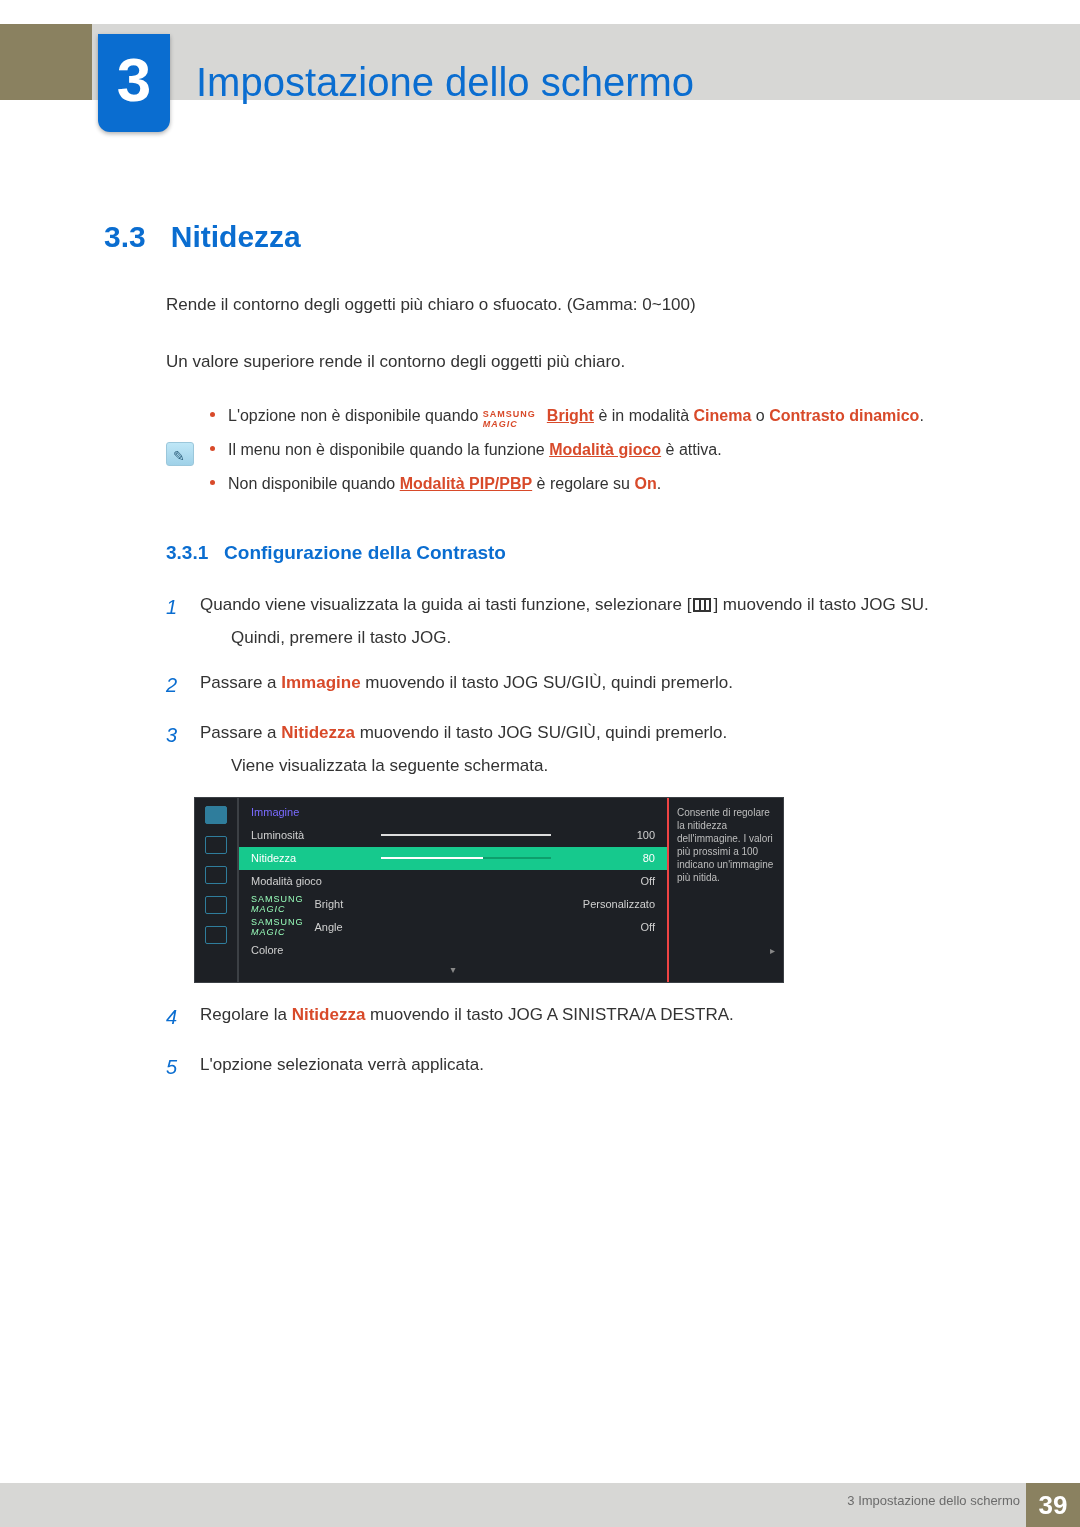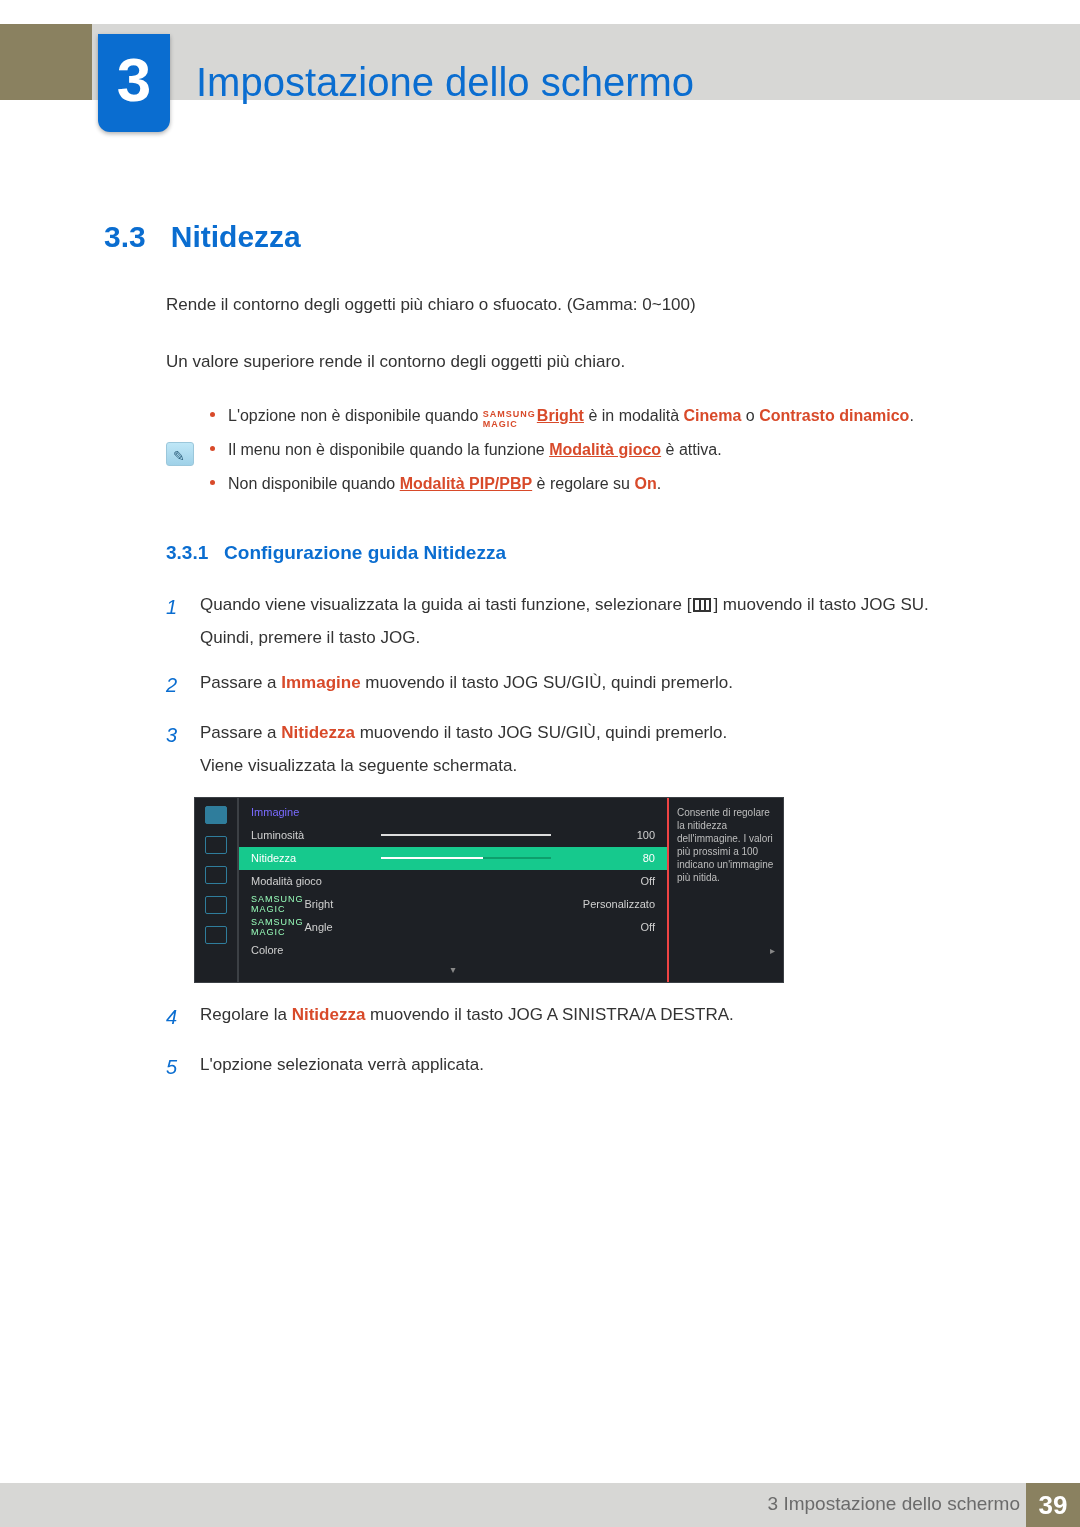--- a/index.html
+++ b/index.html
@@ -22,33 +22,33 @@
 
   
   .info-wrap { margin-top: 28px; margin-left: 62px; display: flex; align-items: center; }
   .info-icon { width: 28px; height: 24px; background: linear-gradient(#bfe7f7,#9fd1e8); border: 1px solid #9bc7db; border-radius: 3px; margin-right: 16px; flex-shrink: 0; position: relative; }
   .info-icon::after { content: "✎"; font-size: 14px; color: #2a5d7a; position: absolute; left: 6px; top: 2px; }
   .info-list { list-style: none; font-size: 16px; }
   .info-list li { margin-bottom: 8px; position: relative; padding-left: 18px; }
   .info-list li::before { content: ""; position: absolute; left: 0; top: 9px; width: 5px; height: 5px; background: #d84a2a; border-radius: 50%; }
   .orange { color: #d84a2a; font-weight: 600; }
   .orange-u { color: #d84a2a; font-weight: 600; text-decoration: underline; }
-  .brand-tag { font-size: 9px; letter-spacing: 1px; display: inline-block; line-height: 10px; text-align: left; vertical-align: bottom; margin-right: 1px; }
+  .brand-tag { font-size: 9px; letter-spacing: 1px; display: inline-block; line-height: 10px; text-align: left; vertical-align: bottom; margin-right: 11px; }
   .brand-tag .l1 { display: block; }
-  .brand-tag .l2 { display: block; }
+  .brand-tag .l2 { display: block; font-style: italic; }
 
   
   .subsec { margin-top: 34px; margin-left: 62px; color: #0a6dd0; font-size: 19px; font-weight: 700; }
 
   
   .steps { list-style: none; margin-top: 22px; margin-left: 62px; font-size: 17px; }
   .steps li { display: flex; margin-bottom: 18px; }
   .steps .num { color: #0a6dd0; font-size: 20px; font-style: italic; font-weight: 400; width: 34px; flex-shrink: 0; }
   .steps .txt { flex: 1; }
-  .steps .sub { margin-top: 6px; display: block; }
+  .steps .sub { margin-top: 6px; display: block; margin-left: 31px; }
   .menu-icon { display: inline-block; border: 2px solid #333; width: 18px; height: 14px; position: relative; vertical-align: -2px; margin: 0 2px; }
   .menu-icon::before, .menu-icon::after { content: ""; position: absolute; top: 0; bottom: 0; width: 2px; background: #333; }
   .menu-icon::before { left: 4px; }
   .menu-icon::after  { left: 9px; }
 
   
   .osd { margin: 8px 0 18px 90px; width: 590px; background: #1d2025; border: 1px solid #3c4045; display: flex; font-size: 11px; color: #d0d0d0; }
   .osd .tabs { width: 44px; border-right: 2px solid #3c4045; padding: 8px 0; display: flex; flex-direction: column; align-items: center; gap: 12px; }
   .osd .tab-icon { width: 22px; height: 18px; border: 1px solid #2f7d9c; border-radius: 2px; }
   .osd .tab-icon.sel { background: #2f7d9c; }
@@ -63,21 +63,21 @@
   .osd .row.sel .bar .fill { background: #fff; }
   .osd .row .val { width: 94px; text-align: right; }
   .osd .row .brand-tag { color: #9fb; }
   .osd .side { width: 116px; border-left: 2px solid #ef4444; padding: 8px; font-size: 10px; line-height: 1.3; color: #bdbdbd; }
   .osd .arrow-down { text-align: center; font-size: 10px; color: #888; padding-bottom: 4px; }
 
   
   .footer { position: absolute; left: 0; right: 0; bottom: 0; height: 44px; }
   .footer .left-stripe { position: absolute; left: 0; top: 0; width: 92px; height: 44px; background: #d7d7d5; }
   .footer .mid-stripe { position: absolute; left: 92px; right: 0; top: 0; height: 44px; background: #d7d7d5; }
-  .footer .label { position: absolute; right: 60px; top: 10px; font-size: 19px; color: #6b6b6b; }
+  .footer .label { position: absolute; right: 60px; top: 10px; font-size: 13px; color: #6b6b6b; }
   .footer .page-num { position: absolute; right: 0; top: 0; width: 54px; height: 44px; background: #8a8160; color: #fff; font-size: 26px; text-align: center; line-height: 44px; font-weight: 700; }
 </style>
 </head>
 <body>
 
 <div class="page">
 
   <div class="top-bar">
     <div class="left-stripe"></div>
     <div class="main-stripe"></div>
@@ -105,21 +105,21 @@
         </li>
         <li>
           <span>Non disponibile quando </span><span class="orange-u">Modalità PIP/PBP</span><span> è regolare su </span><span class="orange">On</span><span>.</span>
         </li>
       </ul>
     </div>
 
     <div class="subsec">
       <span>3.3.1</span>
       &nbsp;
-      <span>Configurazione guida Nitidezza</span>
+      <span>Configurazione della Contrasto</span>
     </div>
 
     <ol class="steps">
       <li>
         <span class="num">1</span>
         <span class="txt">
           <span>Quando viene visualizzata la guida ai tasti funzione, selezionare [</span><span class="menu-icon"></span><span>] muovendo il tasto JOG SU.</span>
           <span class="sub">Quindi, premere il tasto JOG.</span>
         </span>
       </li>

